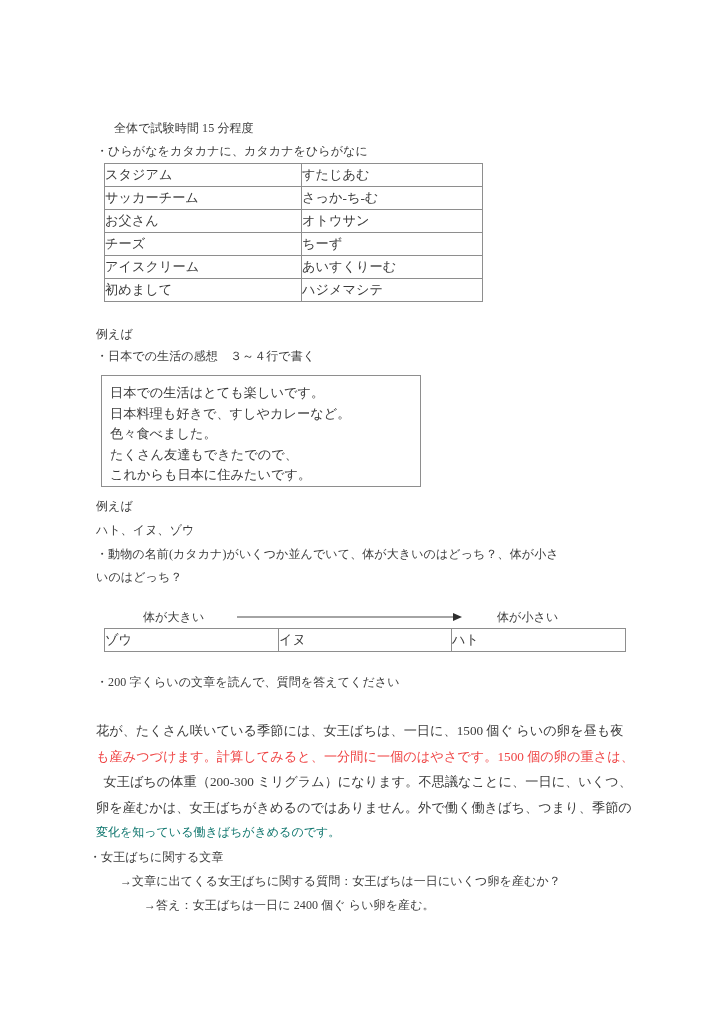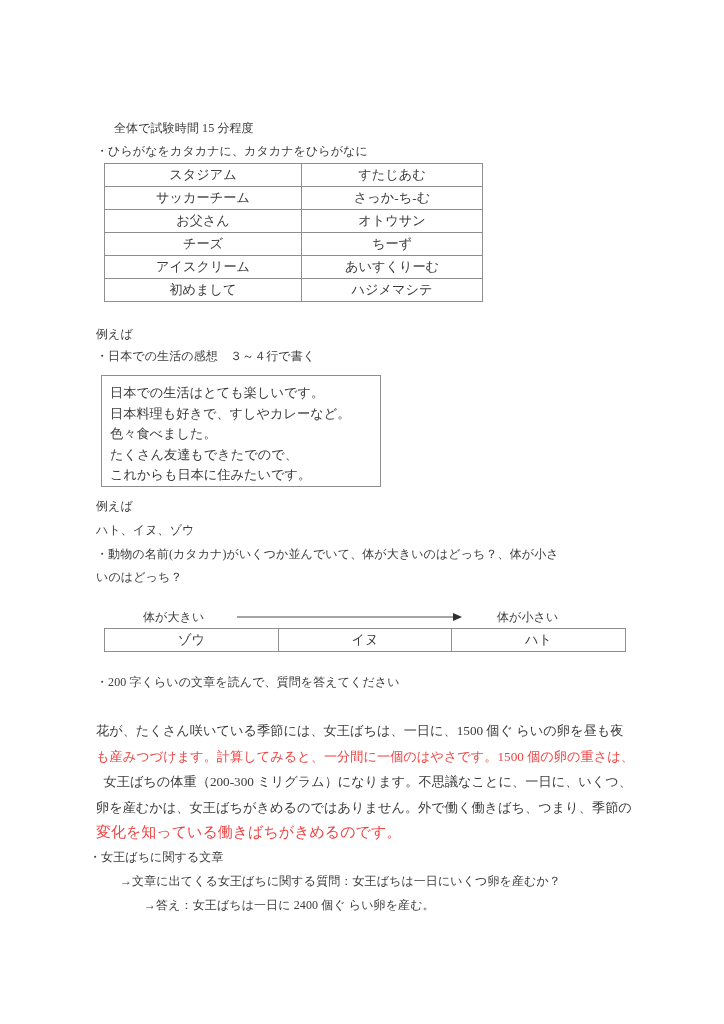--- a/index.html
+++ b/index.html
@@ -37,21 +37,21 @@
   }
 
   
   .tbl {
     position: absolute;
     border-collapse: collapse;
     table-layout: fixed;
   }
   .tbl td {
     border: 1px solid #8e8e8e;
-    text-align: center;
+    text-align: left;
     vertical-align: middle;
     font-size: 13.2px;
     color: #3b3b3b;
     padding: 0;
     height: 22px;
     line-height: 22px;
   }
 
   
   .boxed {
@@ -128,21 +128,21 @@
           <td>初めまして</td>
           <td>ハジメマシテ</td>
         </tr>
       </tbody>
   </table>
 
   <div class="tline" style="left:96px; top:328px;">例えば</div>
 
   <div class="tline" style="left:96px; top:350px;">・日本での生活の感想　３～４行で書く</div>
 
-  <div class="boxed" id="essay-box" style="left:101px; top:375px; width:280px; height:112px;">
+  <div class="boxed" id="essay-box" style="left:101px; top:375px; width:320px; height:112px;">
       <div class="bline">日本での生活はとても楽しいです。</div>
       <div class="bline">日本料理も好きで、すしやカレーなど。</div>
       <div class="bline">色々食べました。</div>
       <div class="bline">たくさん友達もできたでので、</div>
       <div class="bline">これからも日本に住みたいです。</div>
     </div>
 
   <div class="tline" style="left:96px; top:500px;">例えば</div>
 
   <div class="tline" style="left:96px; top:524px;">ハト、イヌ、ゾウ</div>
@@ -175,21 +175,21 @@
       </tbody>
   </table>
 
   <div class="tline" style="left:96px; top:676px;">・200 字くらいの文章を読んで、質問を答えてください</div>
 
   <div id="passage" style="position:absolute; left:96px; top:718px; width:536px;">
       <div style="font-size: 13.2px; line-height: 25.5px; white-space: pre; color: rgb(59, 59, 59);">花が、たくさん咲いている季節には、女王ばちは、一日に、1500 個ぐ らいの卵を昼も夜</div>
       <div style="font-size: 13.2px; line-height: 25.5px; white-space: pre; color: #ef4444;">も産みつづけます。計算してみると、一分間に一個のはやさです。1500 個の卵の重さは、</div>
       <div style="font-size: 13.2px; line-height: 25.5px; white-space: pre; color: rgb(59, 59, 59); text-align: right;">女王ばちの体重（200-300 ミリグラム）になります。不思議なことに、一日に、いくつ、</div>
       <div style="font-size: 13.2px; line-height: 25.5px; white-space: pre; color: rgb(59, 59, 59);">卵を産むかは、女王ばちがきめるのではありません。外で働く働きばち、つまり、季節の</div>
-      <div style="font-size: 15px; line-height: 25.5px; white-space: pre; color: #ef4444;">変化を知っている働きばちがきめるのです。</div>
+      <div style="font-size: 12px; line-height: 25.5px; white-space: pre; color: #0f766e;">変化を知っている働きばちがきめるのです。</div>
     </div>
 
   <div class="tline" style="left:89px; top:851px;">・女王ばちに関する文章</div>
 
   <div class="tline" style="left:120px; top:875px;">→文章に出てくる女王ばちに関する質問：女王ばちは一日にいくつ卵を産むか？</div>
 
   <div class="tline" style="left:144px; top:899px;">→答え：女王ばちは一日に 2400 個ぐ らい卵を産む。</div>
 
 </div>
 

